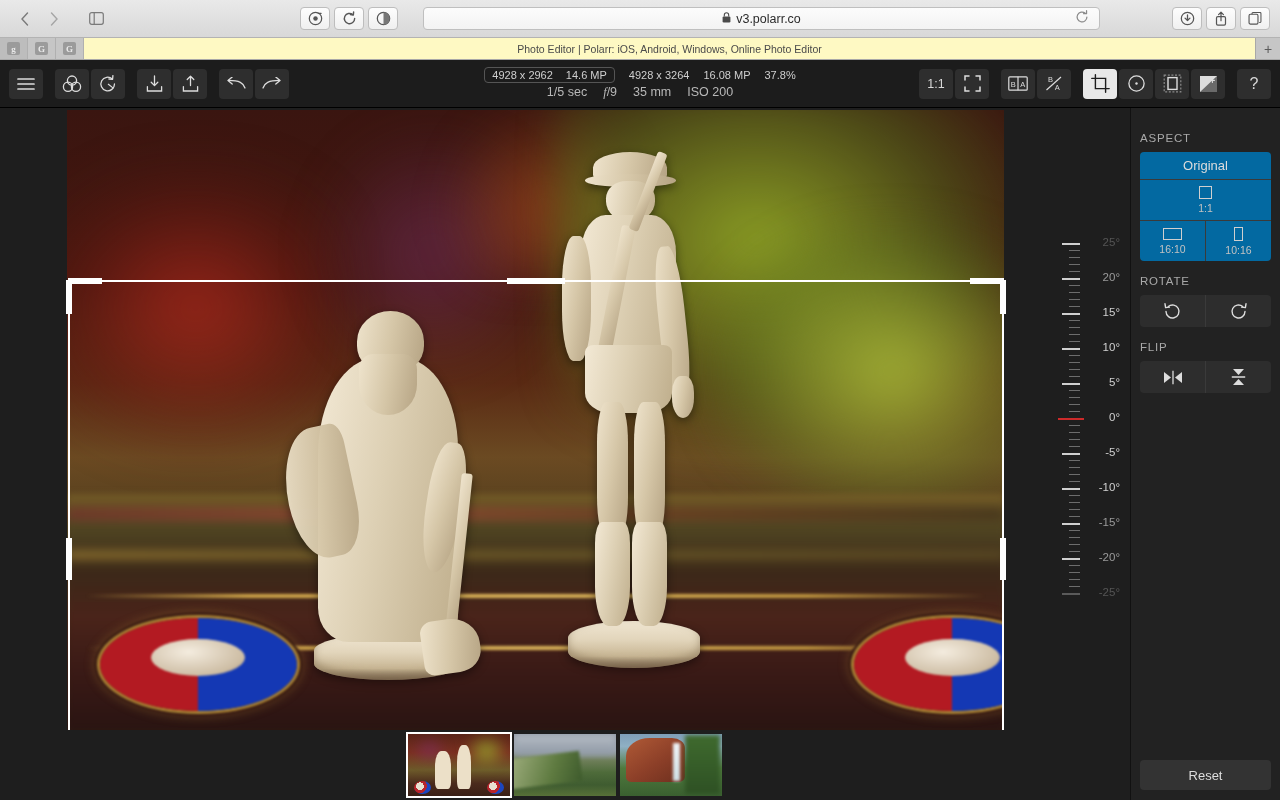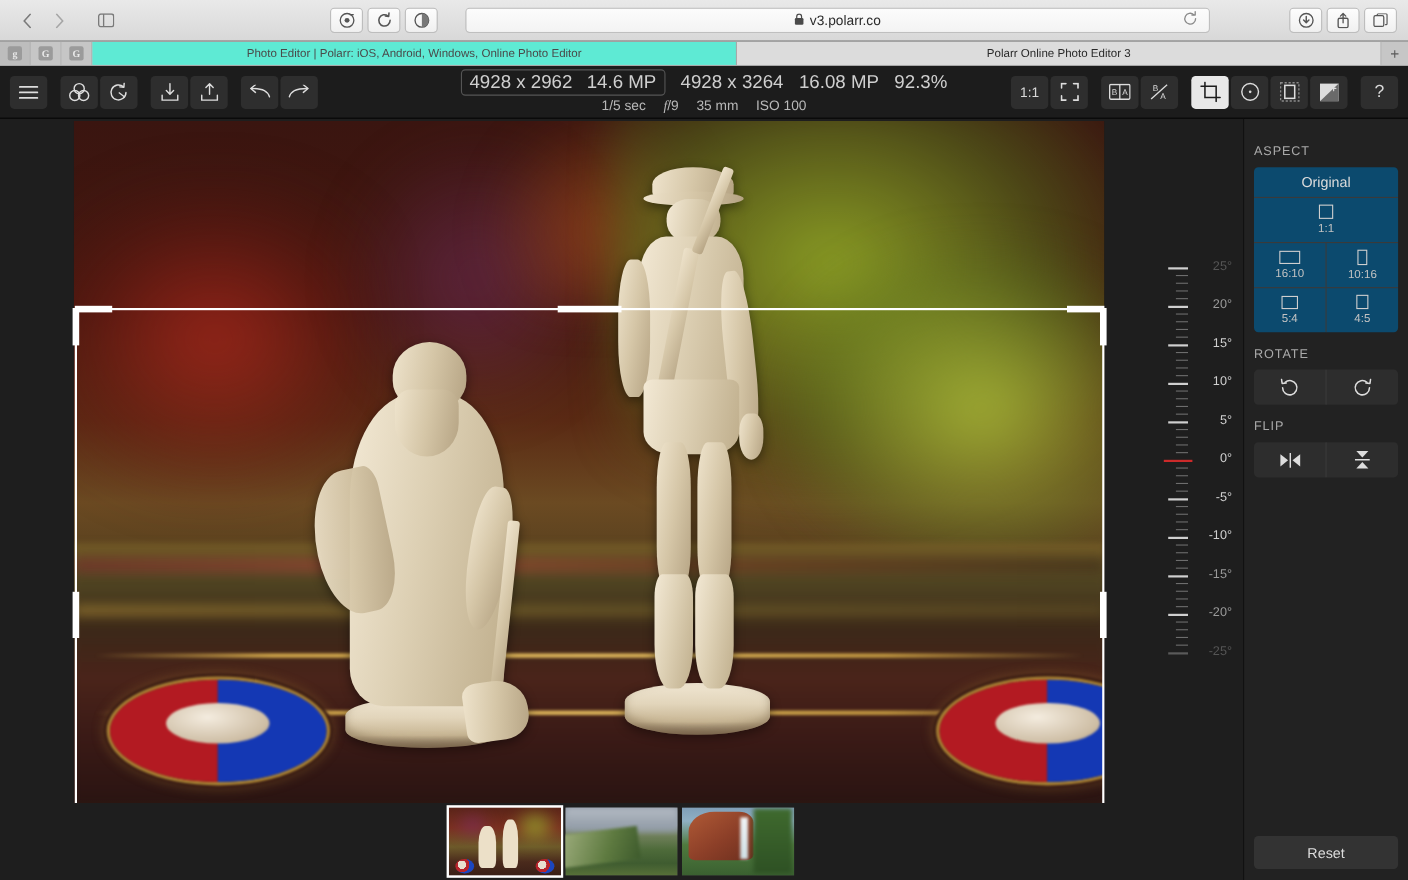--- a/index.html
+++ b/index.html
@@ -82,21 +82,21 @@
     color: #e8e8e8;
     font-size: 9px; font-weight: bold;
     display: flex; align-items: center; justify-content: center;
     font-family: "Liberation Serif", serif;
   }
   .tab {
     flex: 1;
     display: flex; align-items: center; justify-content: center;
     border-right: 1px solid #a8a8a8;
     color: #4a4a4a;
-    background: #5eead4;
+    background: #fef9c3;
     overflow: hidden; white-space: nowrap;
   }
   .tab.active { background: #dcdcdc; color: #2a2a2a; }
   .tab-plus {
     width: 24px;
     display: flex; align-items: center; justify-content: center;
     color: #5a5a5a; font-size: 14px;
     background: #c6c6c6;
   }
 
@@ -121,21 +121,21 @@
   .tb-left { position: absolute; left: 8px; display: flex; gap: 10px; }
   .tb-left .tb-group { gap: 0px; }
   .tb-right { position: absolute; right: 8px; display: flex; gap: 10px; }
 
   .meta {
     position: absolute; left: 0; right: 0;
     text-align: center;
     pointer-events: none;
   }
   .meta-row1 {
-    font-size: 17px; color: #cfcfcf;
+    font-size: 11px; color: #cfcfcf;
     display: flex; justify-content: center; align-items: center; gap: 14px;
     margin-bottom: 2px;
   }
   .meta-box {
     border: 1px solid #555; border-radius: 4px;
     padding: 1px 7px;
     display: flex; gap: 13px;
   }
   .meta-row2 {
     font-size: 12.5px; color: #b8b8b8;
@@ -324,21 +324,21 @@
     display:flex; align-items:center; justify-content:center;
     font-size: 14px;
   }
   .sect-title {
     text-align:left;
     font-size: 11.5px; color: #a9a9a9;
     letter-spacing: .8px;
     margin: 14px 0 8px 0;
   }
   .aspect-box {
-    background:#0c4a6e; border-radius:4px; overflow:hidden;
+    background:#0369a1; border-radius:4px; overflow:hidden;
   }
   .aspect-original {
     height: 28px; display:flex; align-items:center; justify-content:center;
     font-size: 13px; color:#dcdcdc;
     border-bottom:1px solid #3a3a3a;
   }
   .aspect-row {
     display:flex; border-bottom:1px solid #3a3a3a;
   }
   .aspect-row:last-child { border-bottom:none; }
@@ -459,21 +459,20 @@
   <div class="favtab dim">
     <span class="fav-sq">g</span>
   </div>
   <div class="favtab">
     <span class="fav-sq">G</span>
   </div>
   <div class="favtab">
     <span class="fav-sq">G</span>
   </div>
   <div class="tab">Photo Editor | Polarr: iOS, Android, Windows, Online Photo Editor</div>
-  <div class="tab active">Polarr Online Photo Editor 3</div>
   <div class="tab-plus">+</div>
 </div>
 
 <div class="app-toolbar">
 
   <div class="tb-left">
     <div class="tb-group">
       <div class="tb-btn">
         <svg width="18" height="14" viewBox="0 0 18 14">
             <g stroke="#ddd" stroke-width="1.7" stroke-linecap="round">
@@ -533,27 +532,27 @@
   </div>
 
   <div class="meta">
     <div class="meta-row1">
       <span class="meta-box">
         <span>4928 x 2962</span>
         <span>14.6 MP</span>
       </span>
       <span>4928 x 3264</span>
       <span>16.08 MP</span>
-      <span>92.3%</span>
+      <span>37.8%</span>
     </div>
     <div class="meta-row2">
       <span>1/5 sec</span>
       <span><em>f</em><span>/9</span></span>
       <span>35 mm</span>
-      <span>ISO 100</span>
+      <span>ISO 200</span>
     </div>
   </div>
 
   <div class="tb-right">
     <div class="tb-group">
       <div class="tb-btn">
         <span style="font-size:12.5px">1:1</span>
       </div>
       <div class="tb-btn">
         <svg width="17" height="17" viewBox="0 0 17 17">
@@ -827,30 +826,20 @@
         <span class="ar-glyph" style="width:19px;height:12px;"></span>
         <span class="ar-label">16:10</span>
       </div>
       <div class="aspect-cell">
         <span class="ar-glyph" style="width:9px;height:14px;"></span>
         <span class="ar-label">10:16</span>
       </div>
     </div>
 
 
-    <div class="aspect-row">
-      <div class="aspect-cell">
-        <span class="ar-glyph" style="width:15px;height:12px;"></span>
-        <span class="ar-label">5:4</span>
-      </div>
-      <div class="aspect-cell">
-        <span class="ar-glyph" style="width:11px;height:13px;"></span>
-        <span class="ar-label">4:5</span>
-      </div>
-    </div>
 
 
   </div>
 
   <div class="sect-title">ROTATE</div>
   <div class="btn-row">
     <div class="btn-half">
       <svg width="17" height="17" viewBox="0 0 17 17">
           <path d="M2 8.5a6.5 6.5 0 1 0 2.3-5" stroke="#ddd" stroke-width="1.4" fill="none" stroke-linecap="round"></path>
           <path d="M1 0.8 L1.6 4.6 L5.4 4.1" stroke="#ddd" stroke-width="1.4" fill="none" stroke-linecap="round" stroke-linejoin="round"></path>

